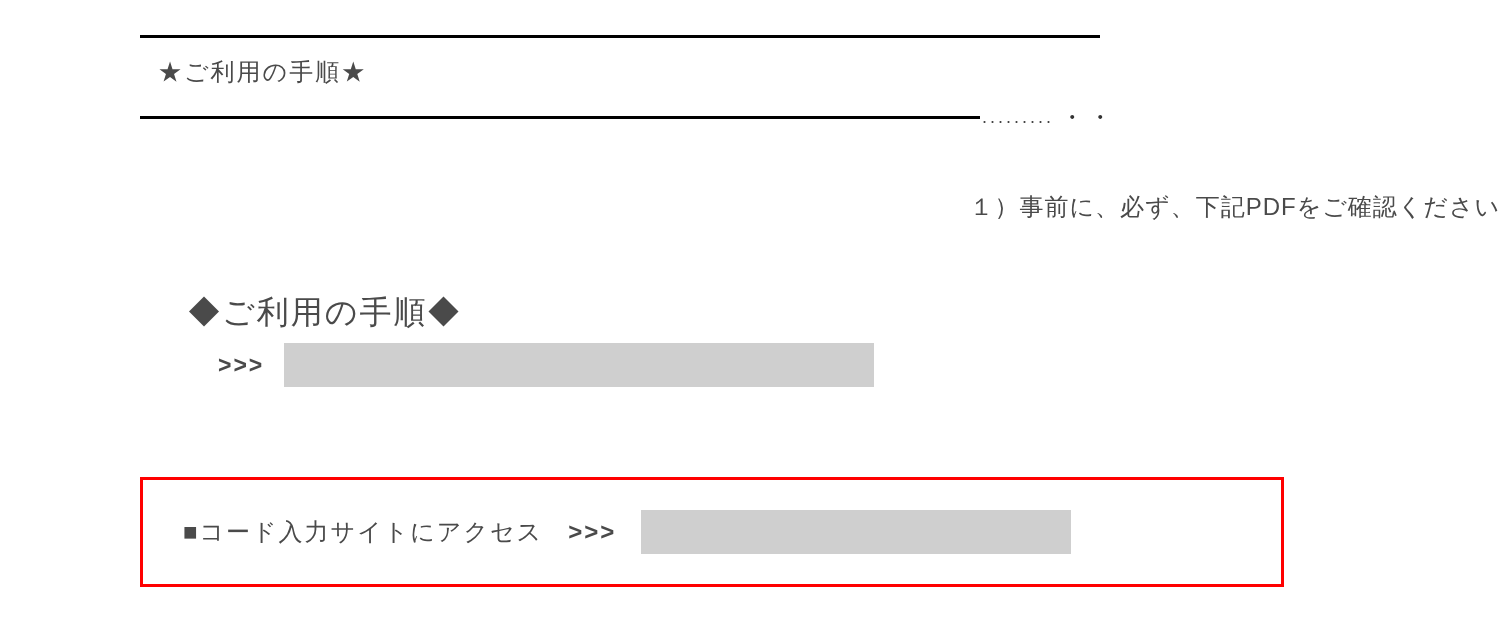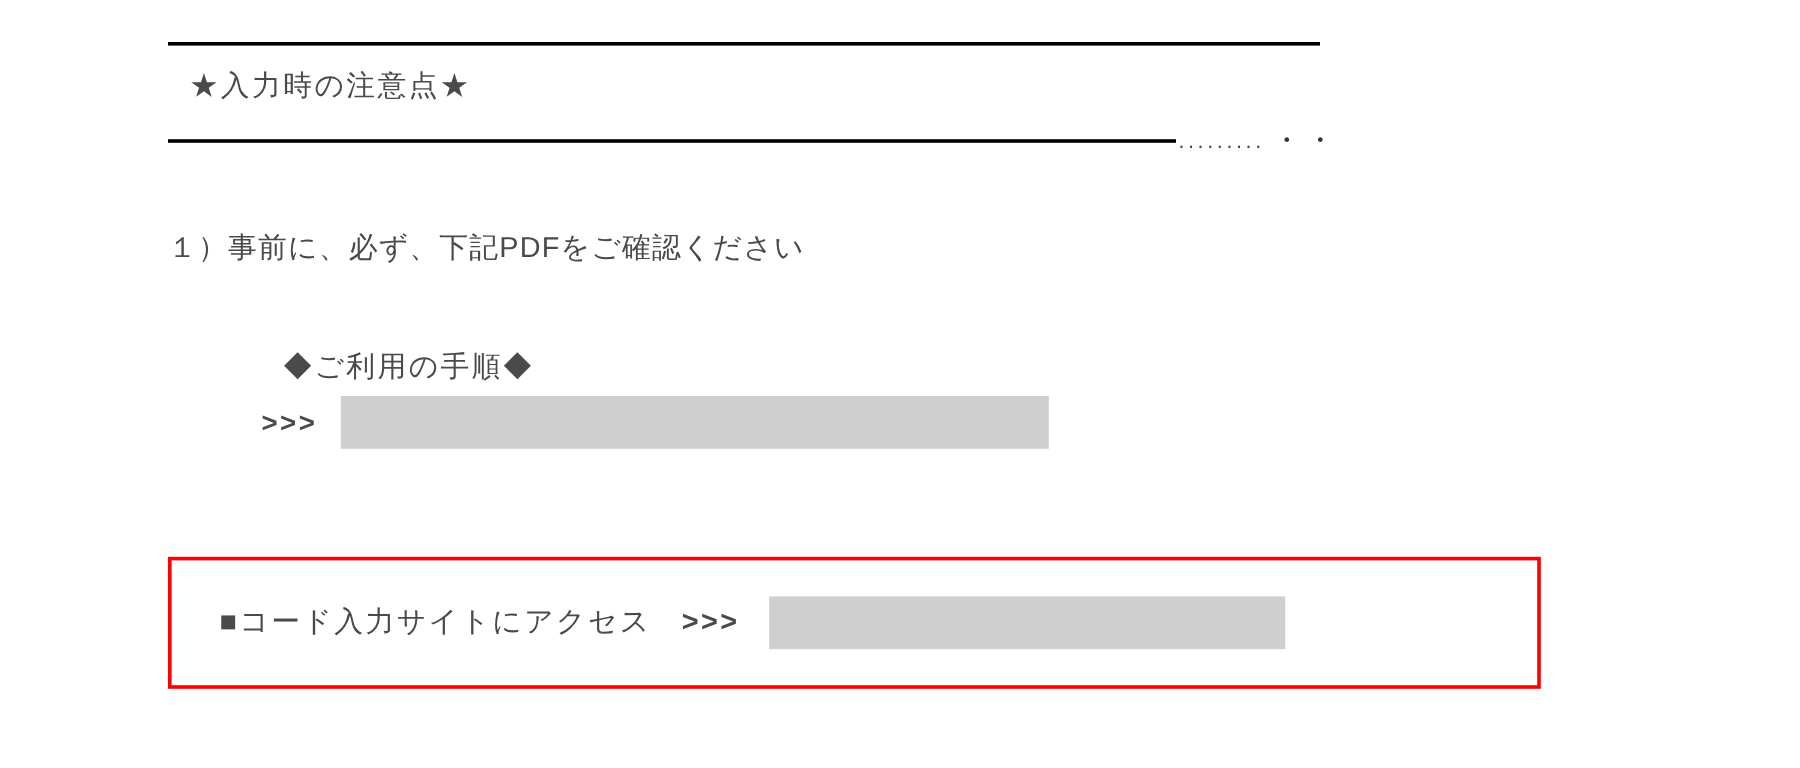--- a/index.html
+++ b/index.html
@@ -50,29 +50,29 @@
       color: #333;
       padding-left: 8px;
     }
 
     .section1 {
       margin-top: 55px;
     }
     .sec-label {
       letter-spacing: 1px;
       font-size: 24px;
+      text-align: right;
     }
     .sub1 {
       margin-top: 60px;
       padding-left: 48px;
     }
     .sub1-title {
-      font-size: 24px;
+      font-size: 32px;
       letter-spacing: 2px;
-      margin-left: 48px;
     }
     .sub1-arrow {
       margin-top: 5px;
       padding-left: 30px;
       display: flex;
       align-items: center;
       gap: 20px;
     }
     .arrow {
       font-weight: bold;
@@ -116,21 +116,21 @@
       background: #cfcfcf;
     }
   </style>
 </head>
 <body>
 
 <div class="page">
 
   <div class="hr-top"></div>
 
-  <div class="header-title">★入力時の注意点★</div>
+  <div class="header-title">★ご利用の手順★</div>
 
   <div class="hr-bottom-wrap">
     <div class="hr-bottom"></div>
     <span class="hr-trail">.........</span>
     <span class="trail-dots">・・</span>
   </div>
 
   <div class="section1">
     <div class="sec-label">１）事前に、必ず、下記PDFをご確認ください</div>
     <div class="sub1">

